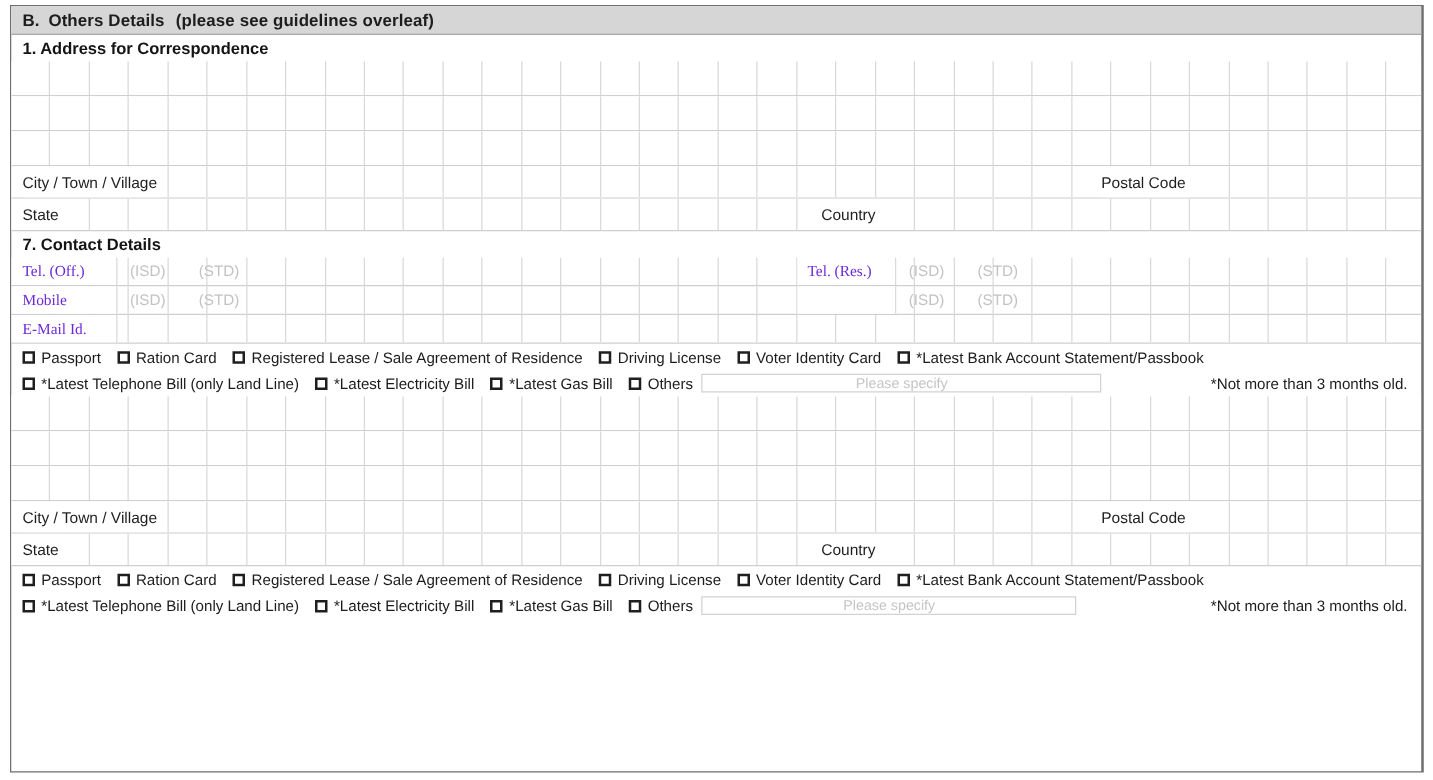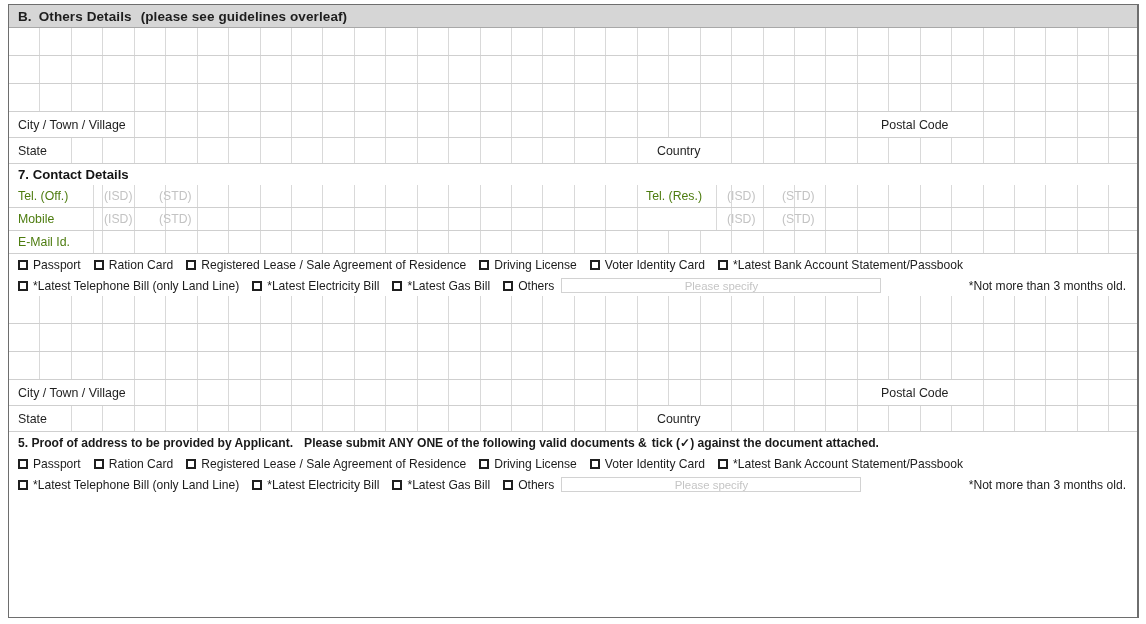--- a/index.html
+++ b/index.html
@@ -108,23 +108,24 @@
     position: relative;
     height: 23px;
     border-bottom: 1px solid #cfcfcf;
     overflow: hidden;
   }
   .ct-label {
     position: absolute;
     top: 0; height: 100%;
     display: flex; align-items: center;
     font-size: 12.3px;
-    color: #4d7c0f;
+    color: #6d28d9;
     white-space: nowrap;
     z-index: 3;
+    font-family: Liberation Serif, serif;
   }
   .ct-ph {
     position: absolute;
     top: 0; height: 100%;
     display: flex; align-items: center;
     font-size: 12.2px;
     color: #c3c3c3;
     white-space: nowrap;
     z-index: 3;
   }
@@ -203,20 +204,21 @@
 
 <div id="page">
   <div class="form-box">
 
     <div class="section-bar">
       <span class="bar-letter">B.</span>
       <span>Others Details</span>
       <span class="bar-sub">(please see guidelines overleaf)</span>
     </div>
 
+    <div class="sub-head">1. Address for Correspondence</div>
 
     <div class="grid-row tall">
       <div class="cells">
         <div class="cell"></div>
           <div class="cell"></div>
           <div class="cell"></div>
           <div class="cell"></div>
           <div class="cell"></div>
           <div class="cell"></div>
           <div class="cell"></div>
@@ -816,23 +818,20 @@
           <div class="cell"></div>
           <div class="cell"></div>
           <div class="cell"></div>
           <div class="cell"></div>
           <div class="cell"></div>
       </div>
       <div class="row-label">State</div>
       <div class="row-label mid">Country</div>
     </div>
 
-    <div class="instr" style="font-size:12.1px;padding-top:3px;">
-      <span>5. Proof of address to be provided by Applicant.</span><span class="sp"></span><span>Please submit ANY ONE of the following valid documents &amp;</span><span class="sp-sm"></span><span>tick (✓) against the document attached.</span>
-    </div>
 
     <div class="cbrow">
       <div class="cbitem">
           <span class="cbox"></span>
           <span>Passport</span>
         </div>
       <div class="cbitem">
           <span class="cbox"></span>
           <span>Ration Card</span>
         </div>

